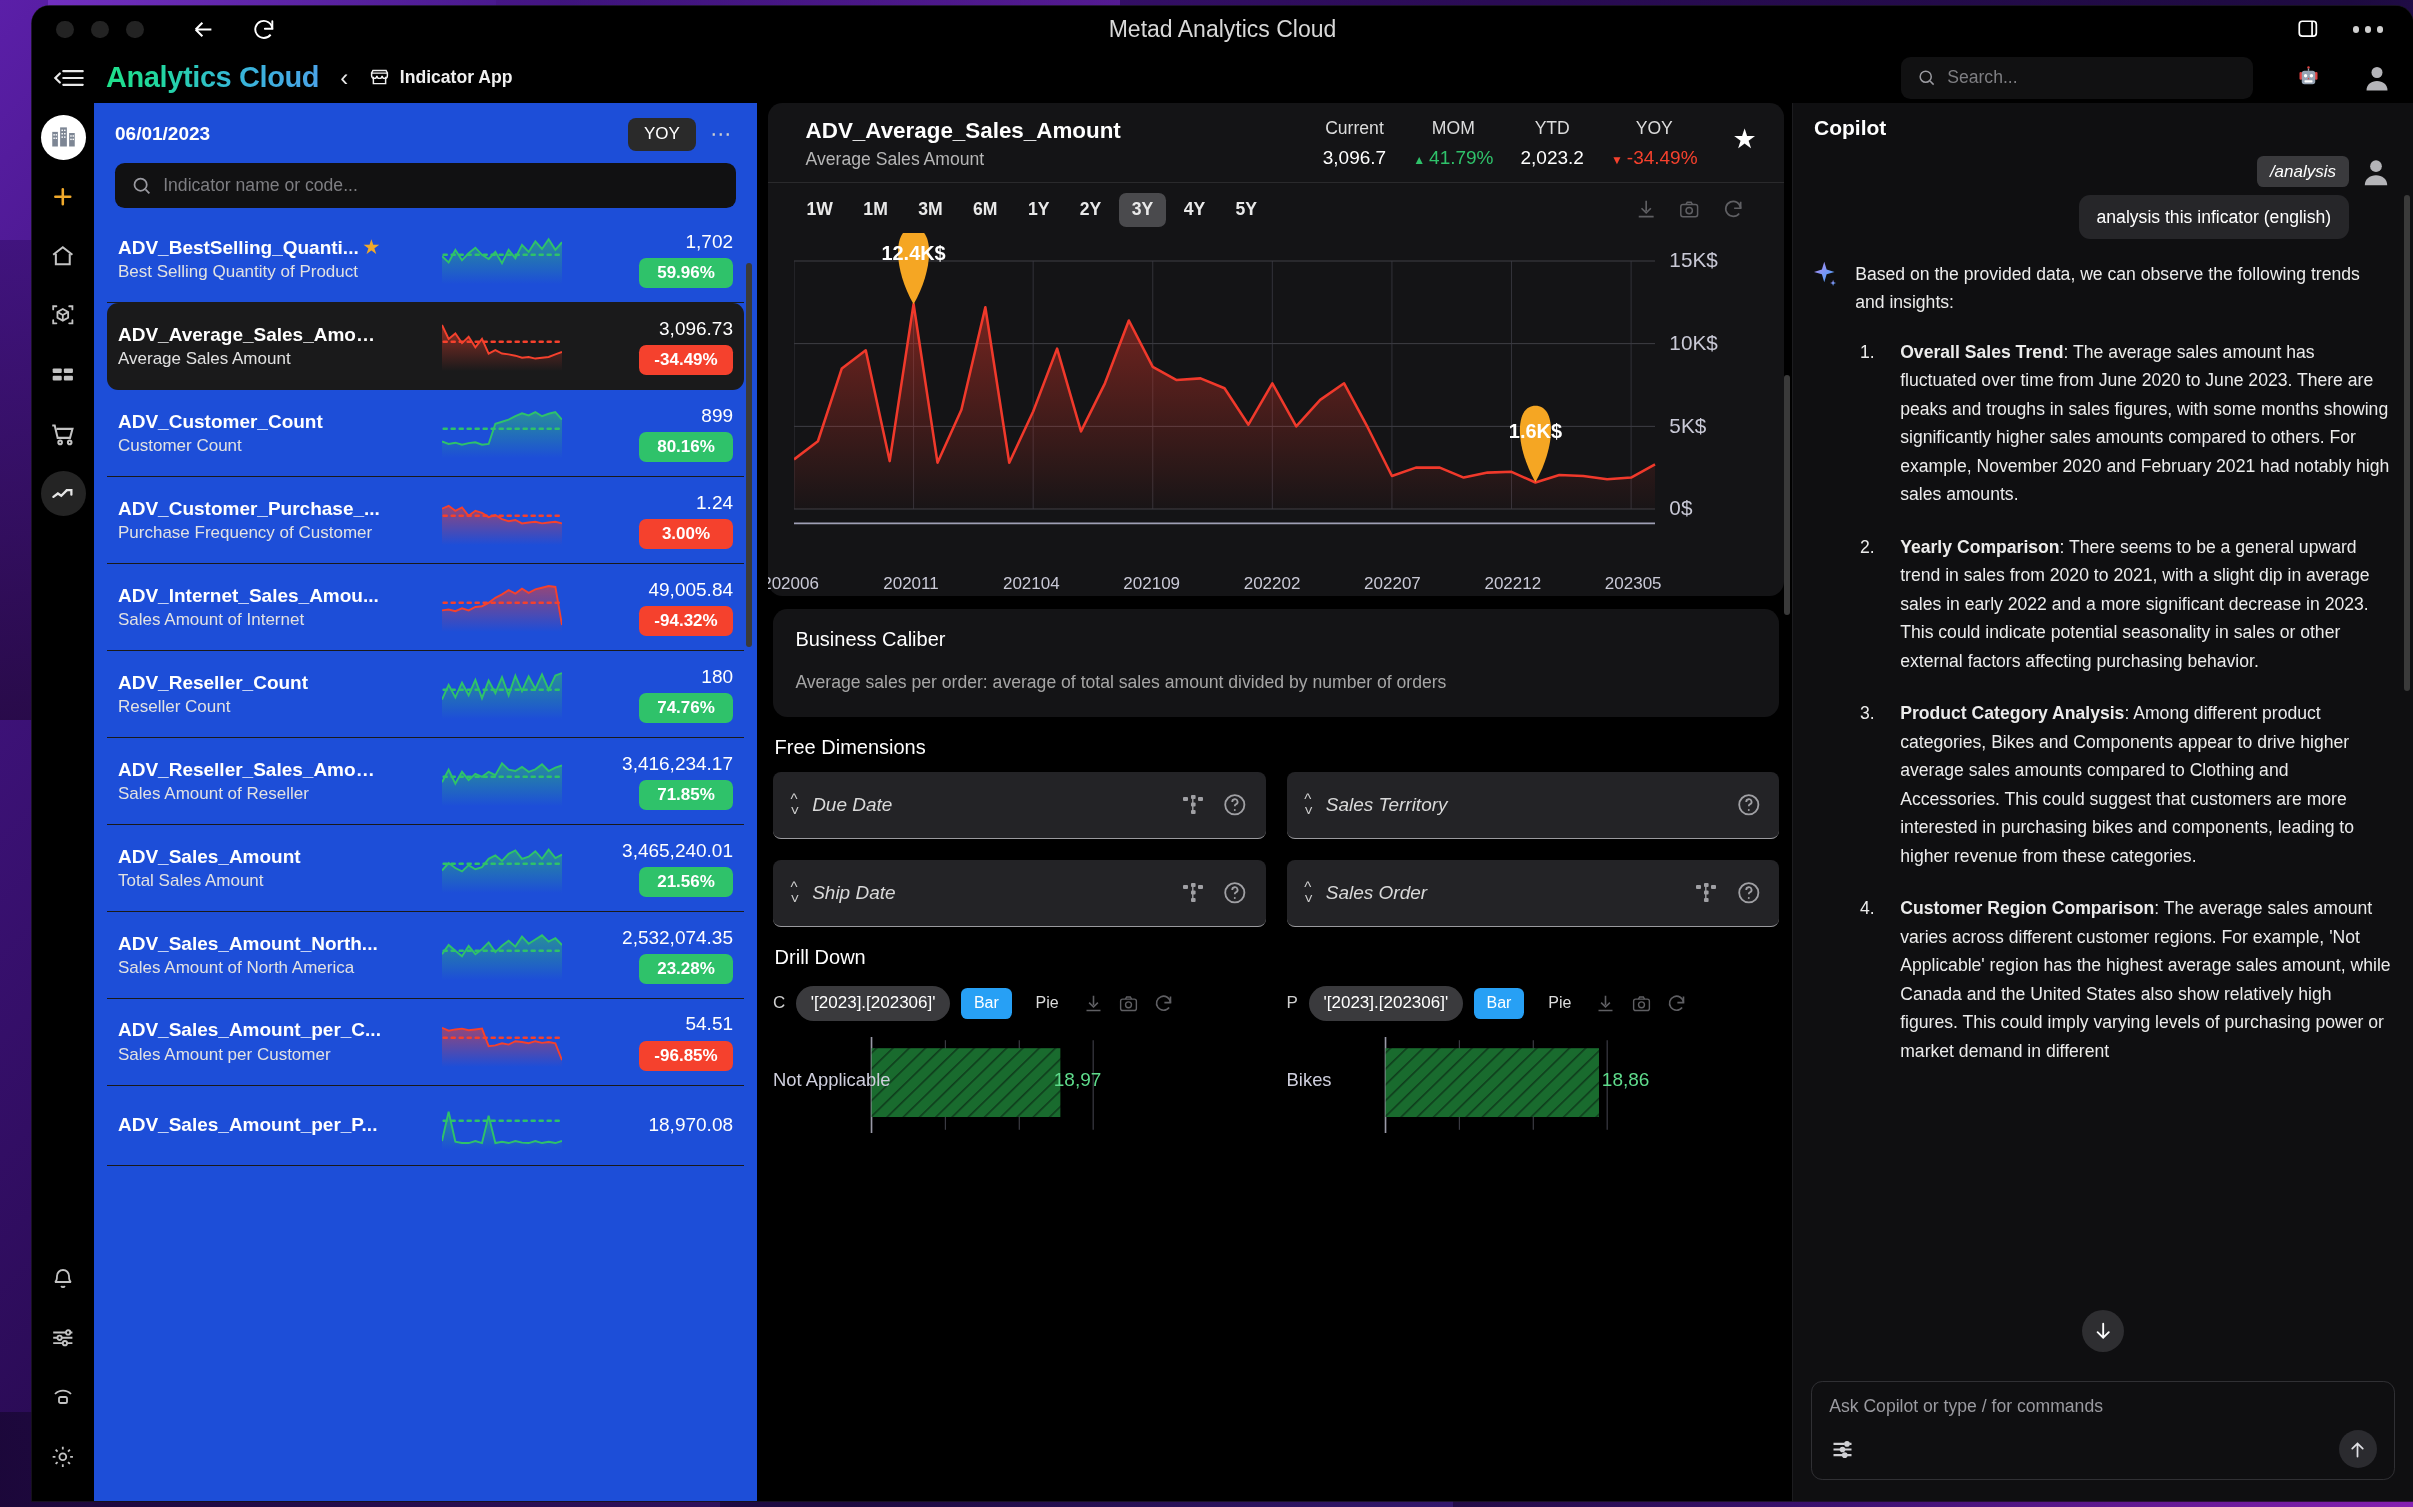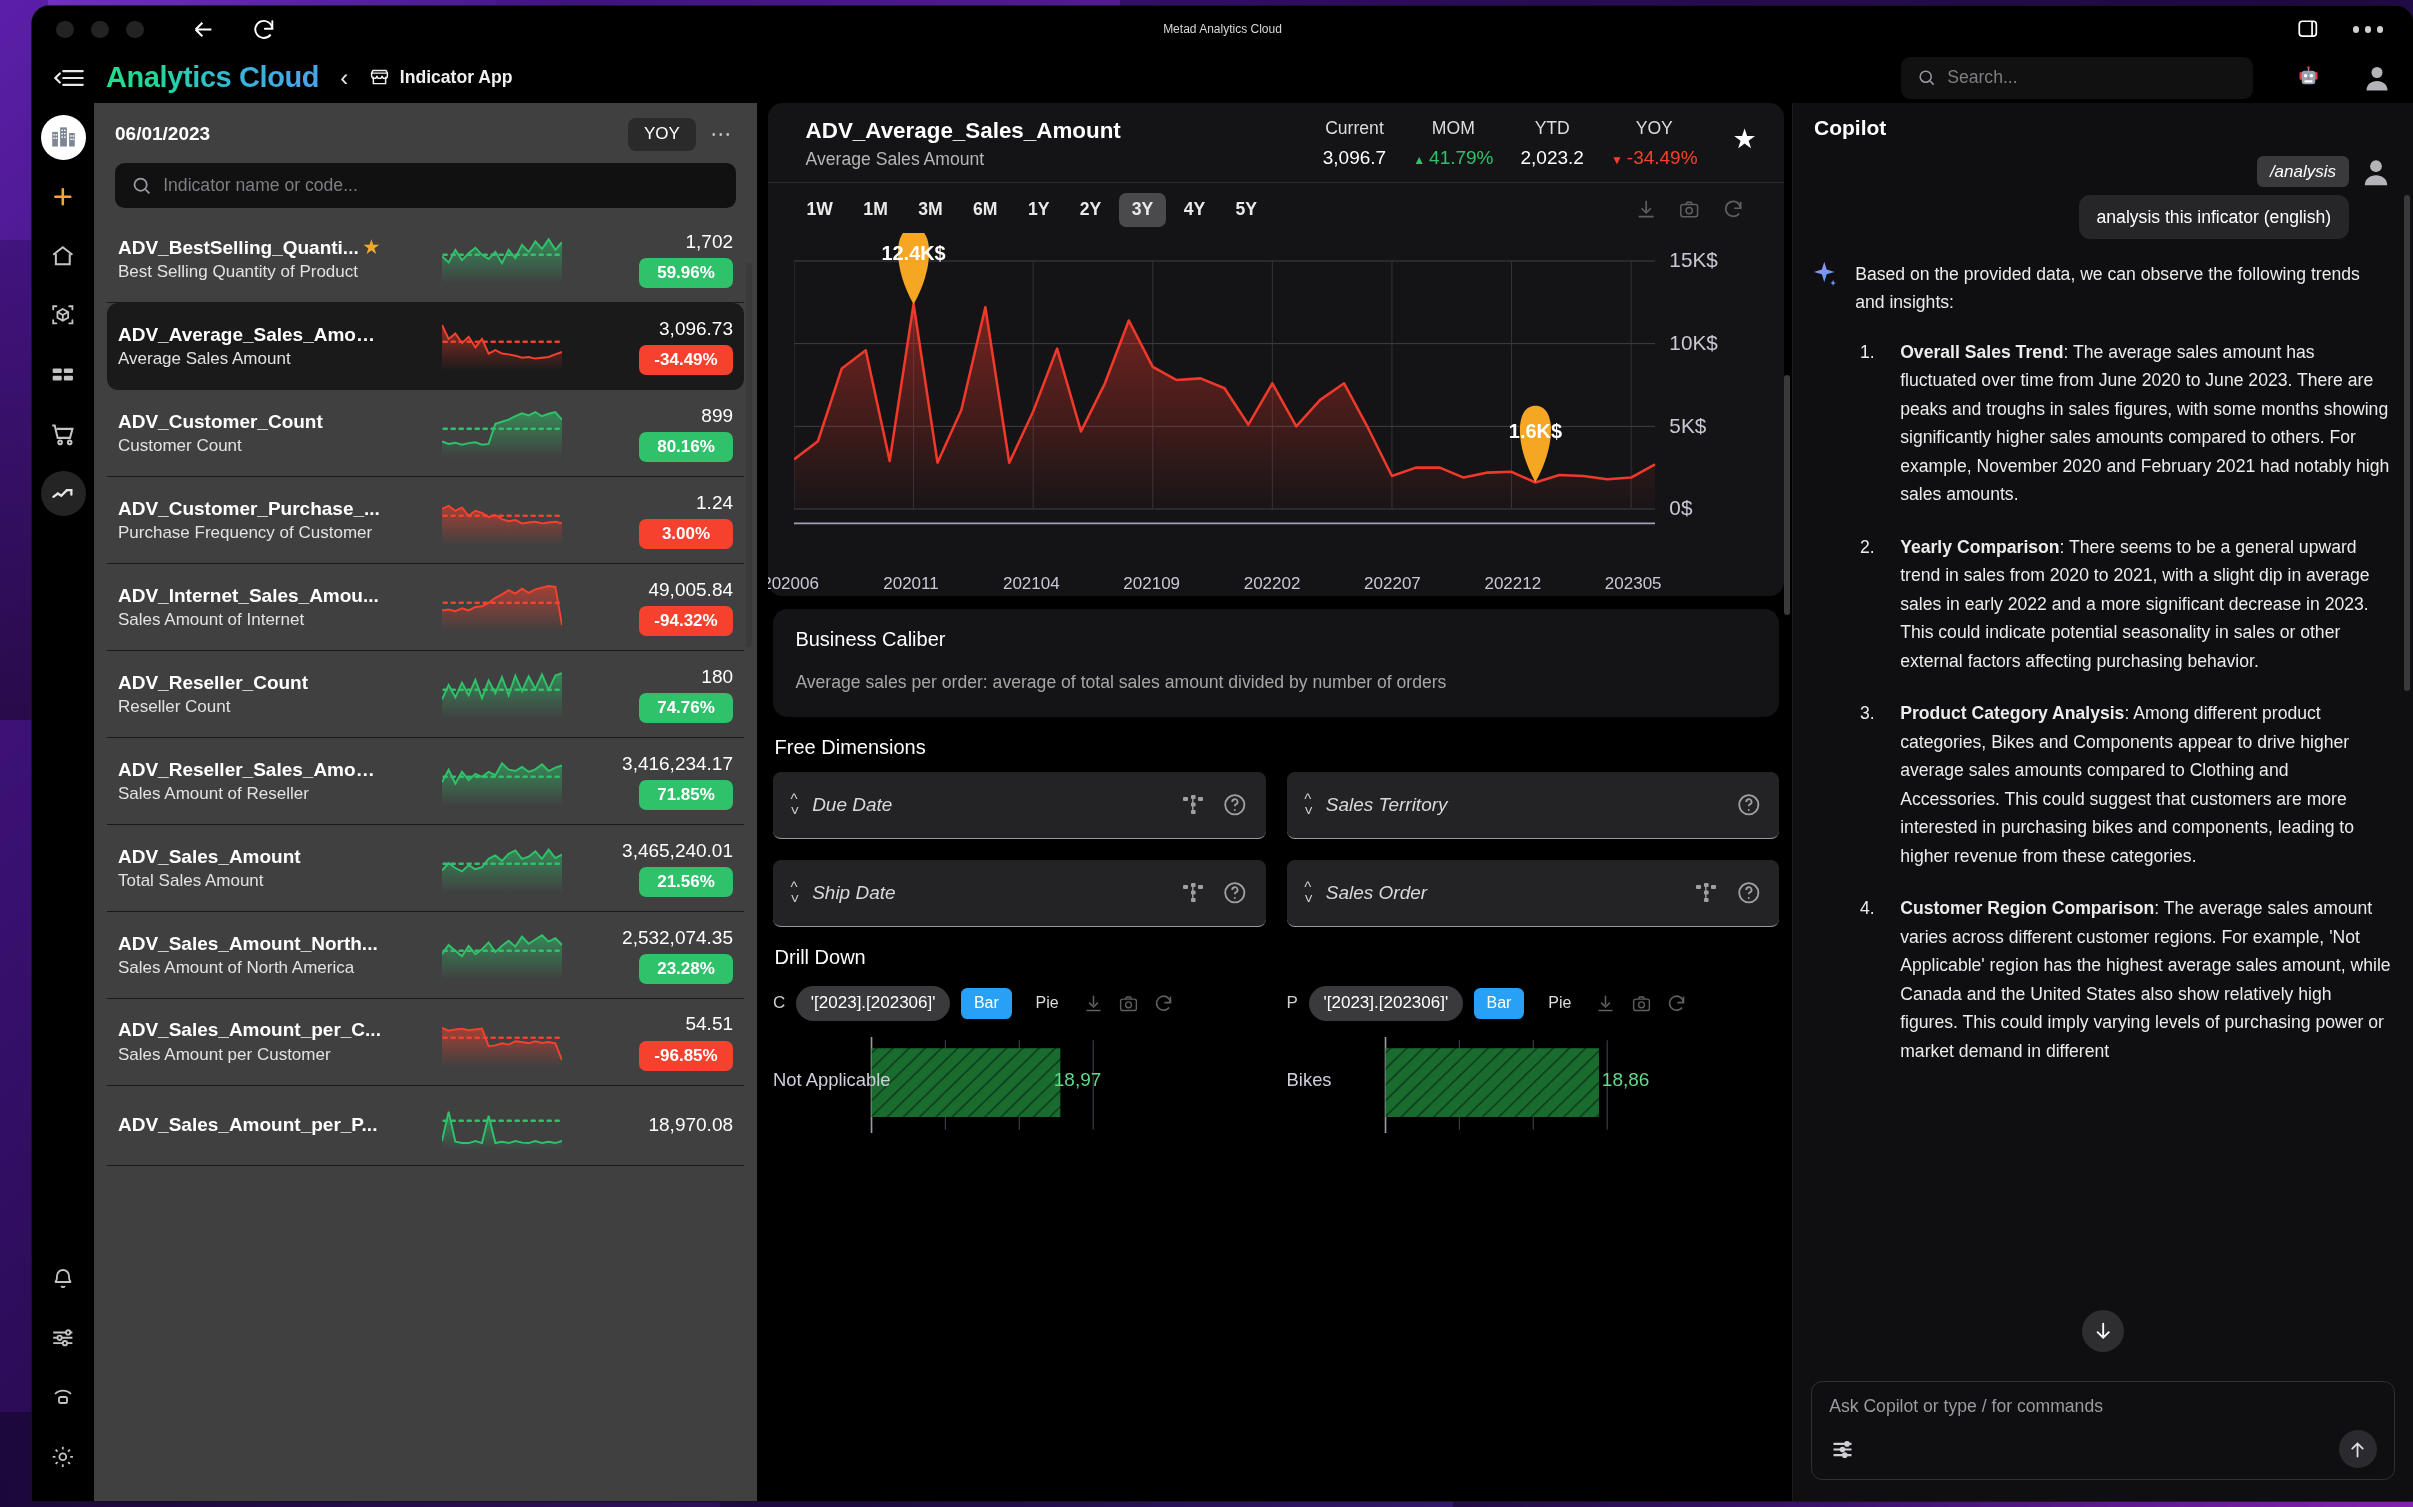--- a/index.html
+++ b/index.html
@@ -37,21 +37,21 @@
     height: 46px; position: relative;
     display: flex; align-items: center;
     background: #000;
   }
   .traffic { display: flex; gap: 17.6px; margin-left: 24px; }
   .dot { width: 17.6px; height: 17.6px; border-radius: 50%; background: #232323; }
   .nav-btns { display: flex; align-items: center; gap: 34px; margin-left: 46px; }
   .icon-btn { cursor: pointer; display: flex; align-items: center; justify-content: center; }
   .win-title {
     position: absolute; left: 0; right: 0; text-align: center;
-    font-size: 12px; color: #d8d8d8; pointer-events: none;
+    font-size: 23px; color: #d8d8d8; pointer-events: none;
   }
   .titlebar-right { margin-left: auto; display: flex; align-items: center; gap: 32px; margin-right: 30px; }
   .dots3 { display: flex; gap: 5.6px; }
   .dots3 i { width: 6.4px; height: 6.4px; border-radius: 50%; background: #cfcfcf; display:block; }
 
   
   .appbar {
     height: 51px; display: flex; align-items: center;
     padding-left: 21px; gap: 21px; background: #000;
   }
@@ -76,21 +76,21 @@
     width: 45px; height: 45px; border-radius: 22.4px;
     display: flex; align-items: center; justify-content: center;
     margin-bottom: 14.4px; cursor: pointer; color: #c3c3c3;
   }
   .rail-ico.avatar { background:#fff; }
   .rail-ico.active { background: #242424; }
   .rail-spacer { flex: 1; }
 
   
   .sidebar {
-    width: 663px; background: #404040; flex-shrink: 0;
+    width: 663px; background: #1d4ed8; flex-shrink: 0;
     display: flex; flex-direction: column; position: relative;
   }
   .sb-head {
     display: flex; align-items: center; padding: 14.4px 21px 8px 21px; gap: 11.2px;
   }
   .sb-date { font-size: 19px; font-weight: bold; color: #fff; }
   .pill-yoy {
     margin-left: auto; background: #2a2a2a; color: #fff; font-size: 17px;
     padding: 6.4px 16px; border-radius: 8px; cursor: pointer;
   }

